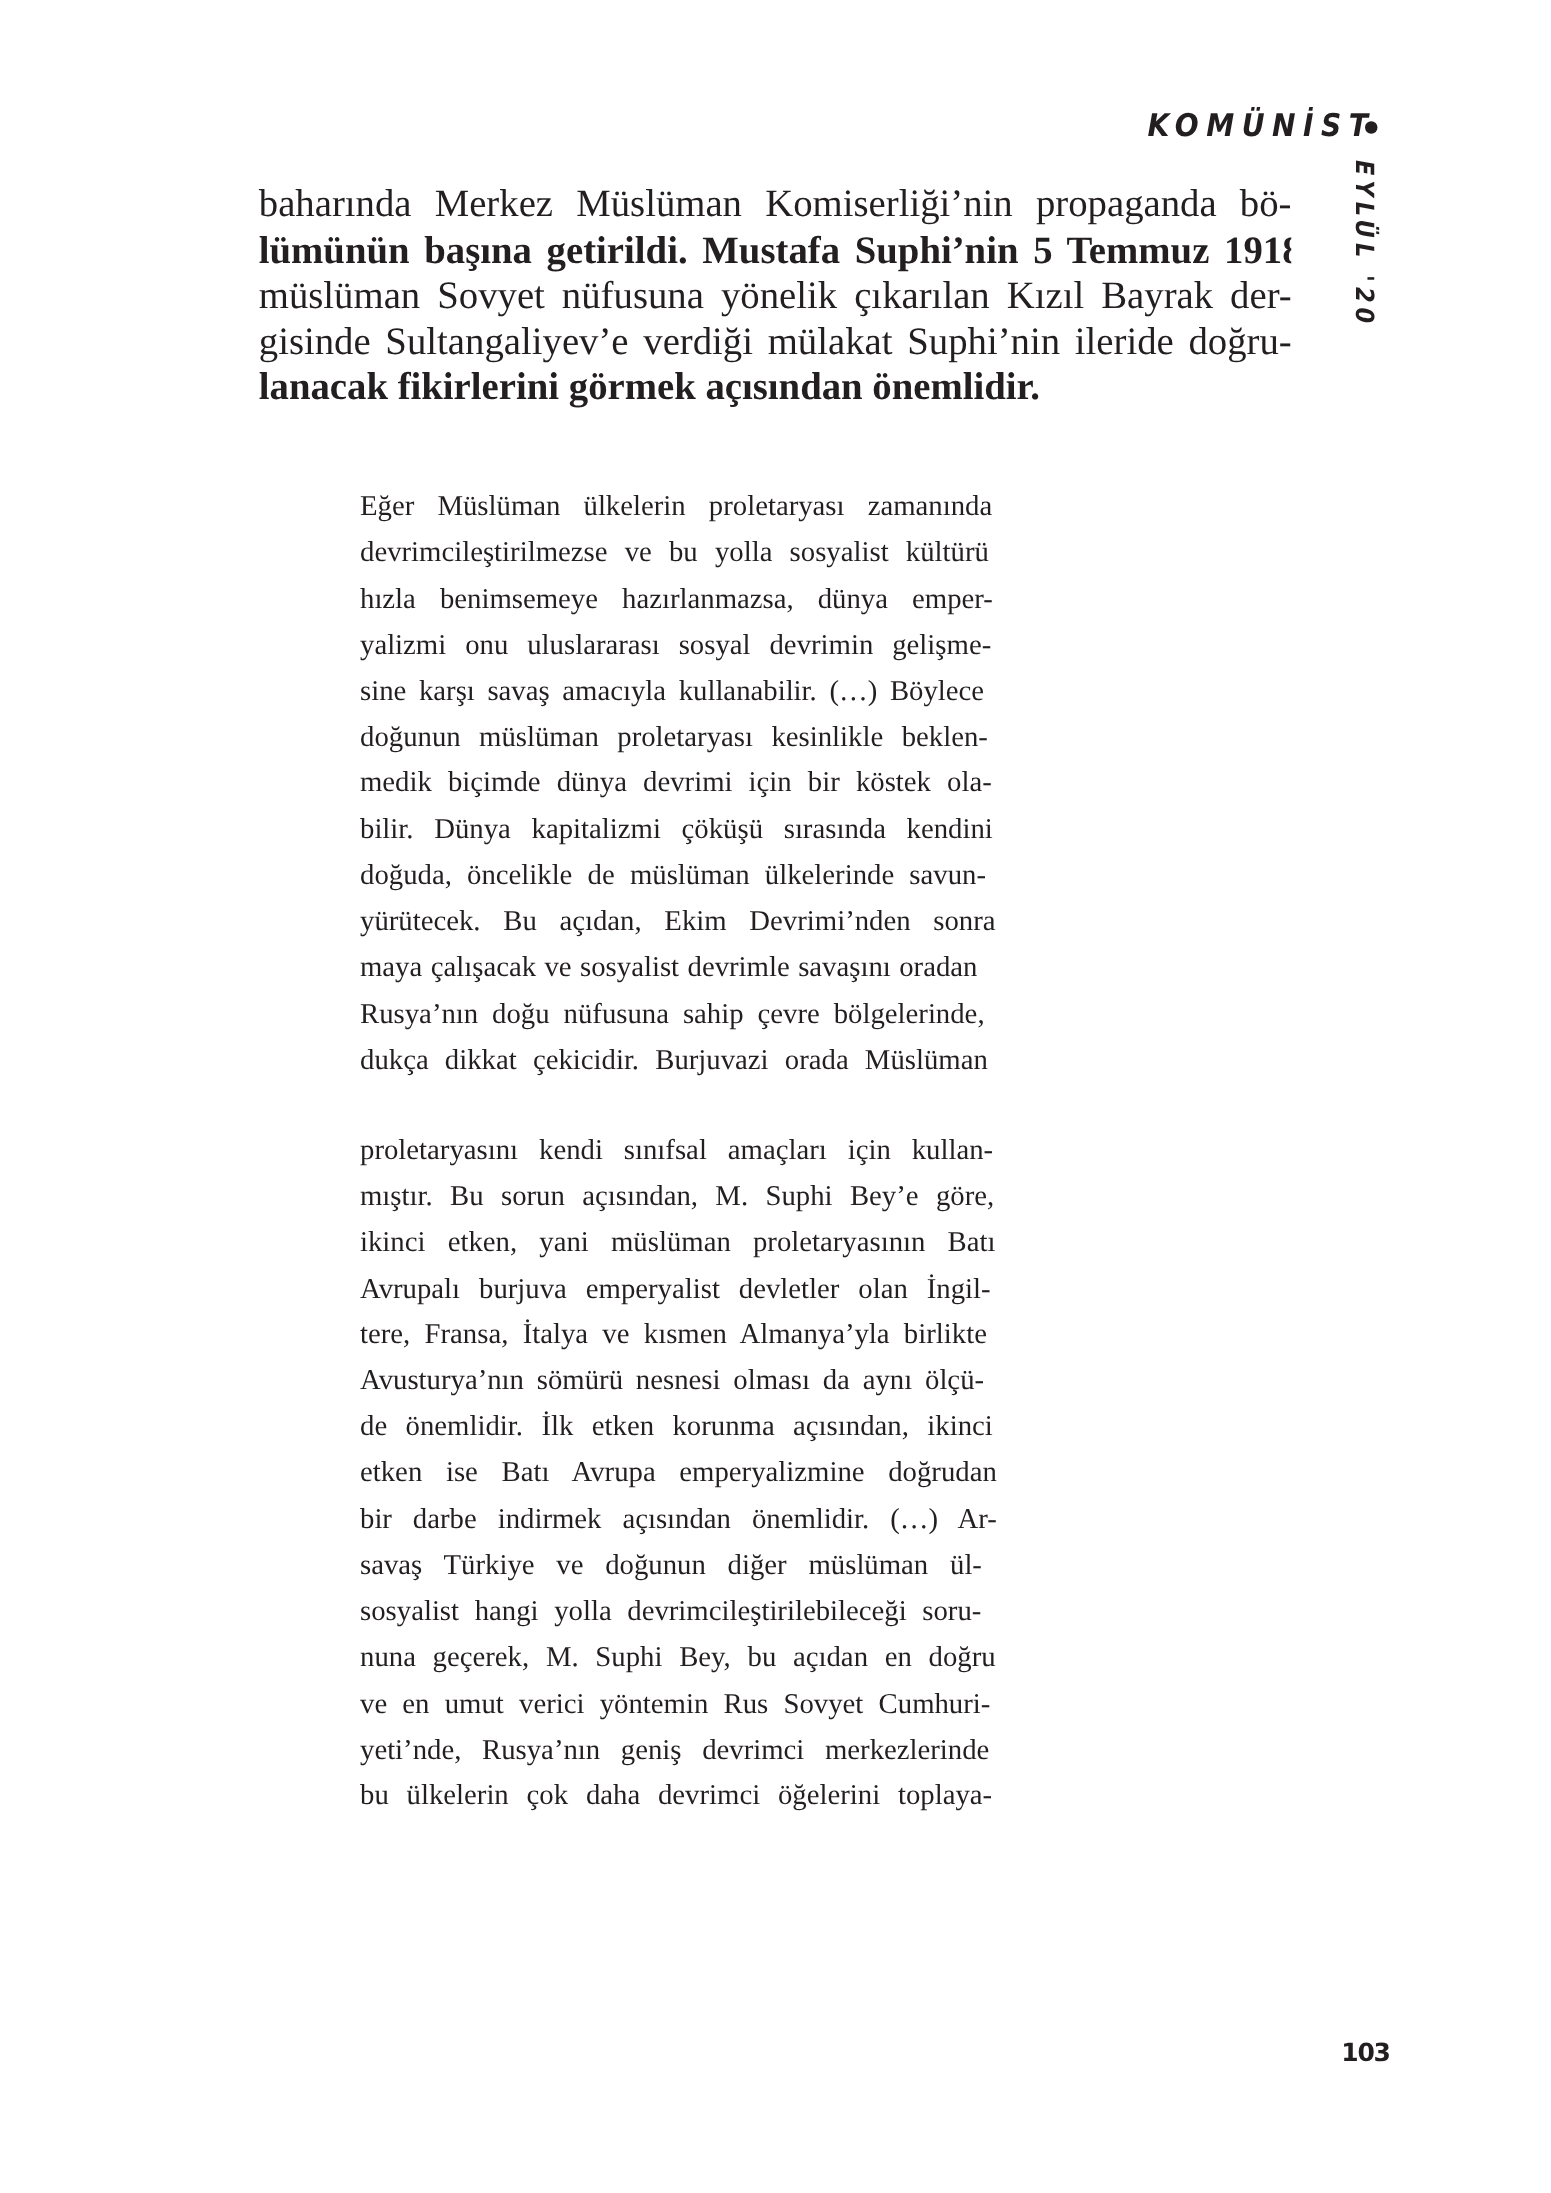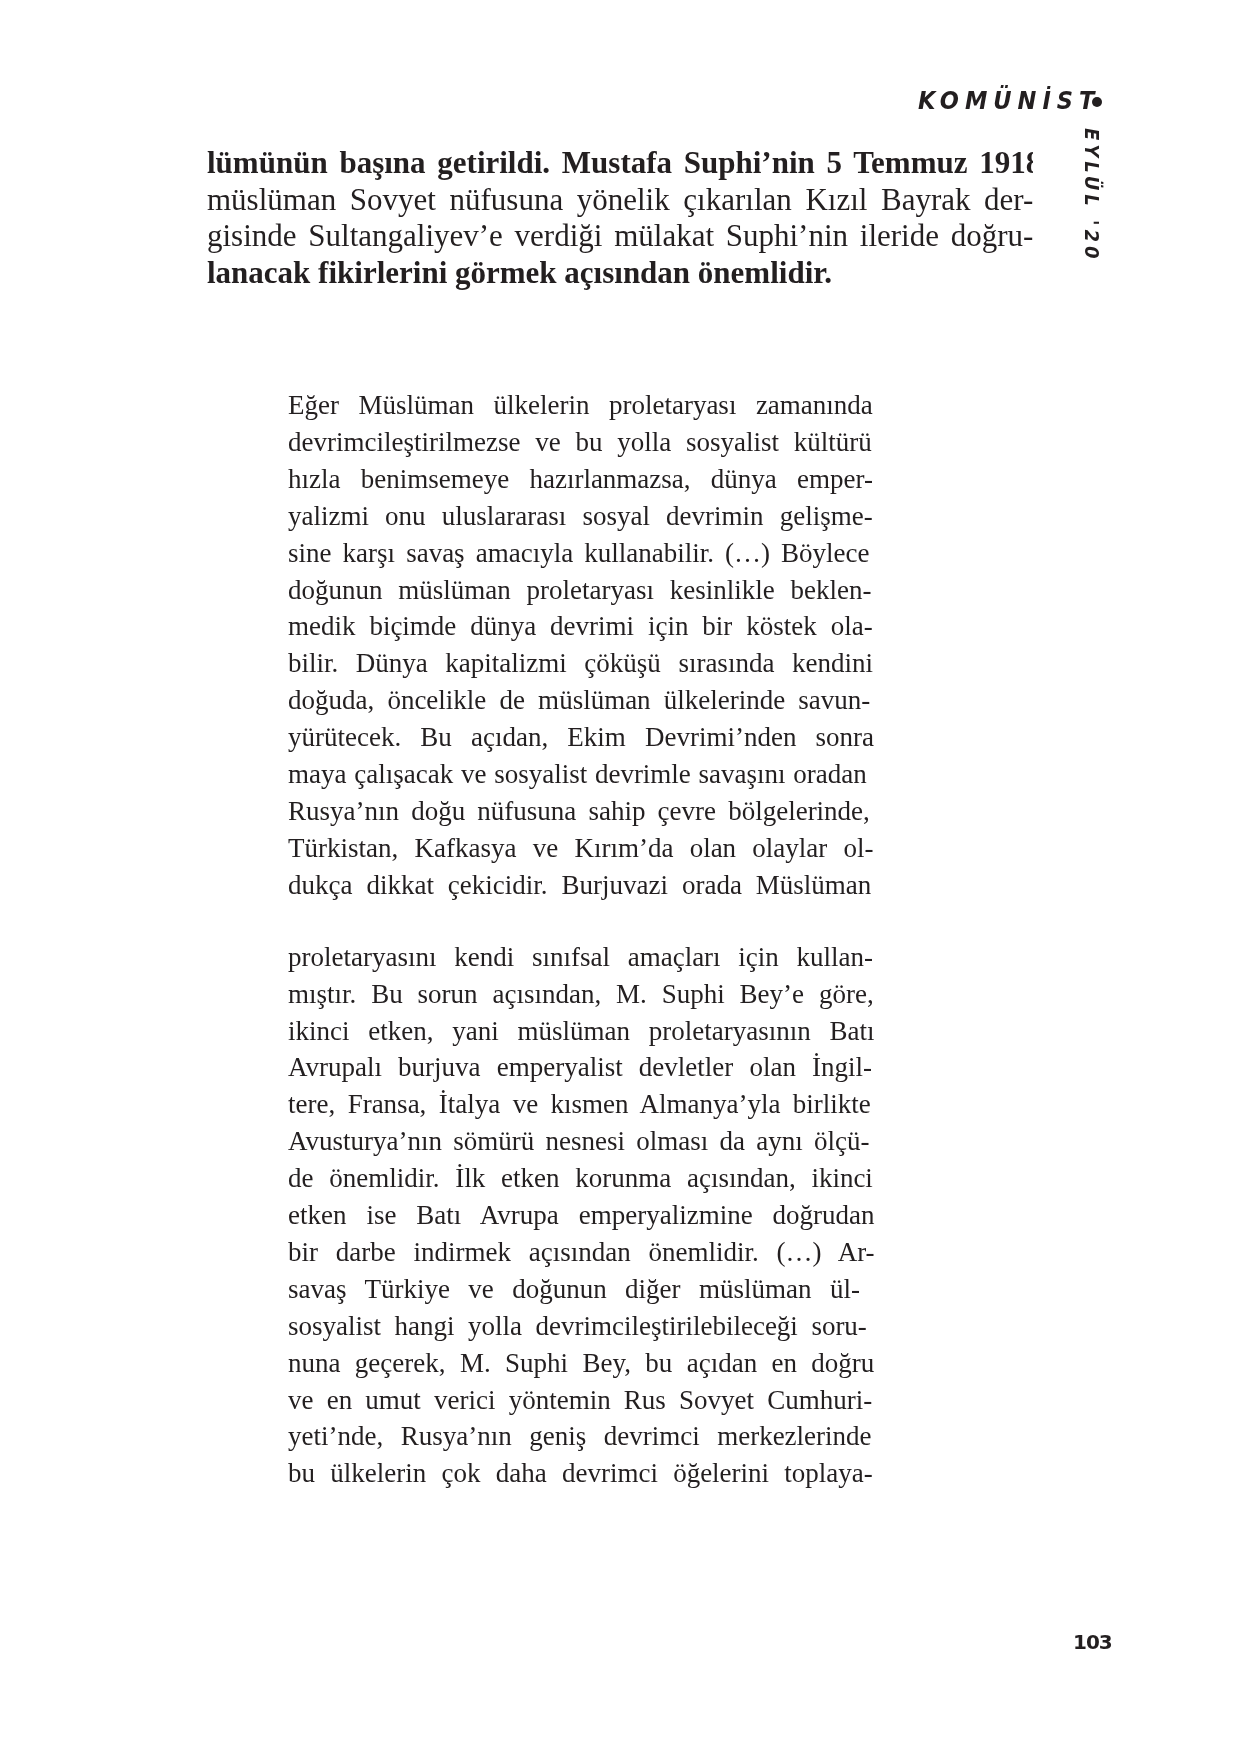--- a/index.html
+++ b/index.html
@@ -24,57 +24,57 @@
   .body-para {
     position: absolute; left: 207px; top: 145px; width: 826px;
     font-family: "Liberation Serif", "DejaVu Serif", serif;
     font-size: 31px; line-height: 36.5px; text-align: justify;
   }
   .body-para .ln, .quote .ln { display: block; text-align: justify; text-align-last: justify; white-space: nowrap; }
   .body-para .ln.last, .quote .ln.last { text-align-last: left; font-weight: bold; }
   .quote {
     position: absolute; left: 288px; top: 387px; width: 664px;
     font-family: "Liberation Serif", "DejaVu Serif", serif;
-    font-size: 27px; line-height: 36.9px;
+    font-size: 23px; line-height: 36.9px;
   }
   .ln { overflow: hidden; }
   .page-number {
     position: absolute; left: 1073px; top: 1630px;
     font-family: "DejaVu Sans", sans-serif; font-weight: bold; font-size: 20px;
     color: #231f20; letter-spacing: -1px;
   }
 </style>
 </head>
 <body>
 
 <div class="header-title">KOMÜNİST</div>
 <div class="header-dot"></div>
 <div class="header-side">EYLÜL '20</div>
 
 <div class="body-para">
+  <span class="ln" style="display: block; word-spacing: 10.8px; text-align-last: left; text-align: left;">baharında Merkez Müslüman Komiserliği’nin propaganda bö-</span>
   <span class="ln" style="display: block; word-spacing: 4px; text-align-last: left; text-align: left; font-weight: bold;">lümünün başına getirildi. Mustafa Suphi’nin 5 Temmuz 1918’de</span>
   <span class="ln" style="display: block; word-spacing: 5.85714px; text-align-last: left; text-align: left;">müslüman Sovyet nüfusuna yönelik çıkarılan Kızıl Bayrak der-</span>
   <span class="ln" style="display: block; word-spacing: 4px; text-align-last: left; text-align: left;">gisinde Sultangaliyev’e verdiği mülakat Suphi’nin ileride doğru-</span>
   <span class="ln last">lanacak fikirlerini görmek açısından önemlidir.</span>
 </div>
 
 <div class="quote">
   <span class="ln" style="display: block; word-spacing: 12.75px; text-align-last: left; text-align: left;">Eğer Müslüman ülkelerin proletaryası zamanında</span>
   <span class="ln" style="display: block; word-spacing: 8px; text-align-last: left; text-align: left;">devrimcileştirilmezse ve bu yolla sosyalist kültürü</span>
   <span class="ln" style="display: block; word-spacing: 13.5px; text-align-last: left; text-align: left;">hızla benimsemeye hazırlanmazsa, dünya emper-</span>
   <span class="ln" style="display: block; word-spacing: 9.4px; text-align-last: left; text-align: left;">yalizmi onu uluslararası sosyal devrimin gelişme-</span>
   <span class="ln" style="display: block; word-spacing: 4.33333px; text-align-last: left; text-align: left;">sine karşı savaş amacıyla kullanabilir. (…) Böylece</span>
   <span class="ln" style="display: block; word-spacing: 9px; text-align-last: left; text-align: left;">doğunun müslüman proletaryası kesinlikle beklen-</span>
   <span class="ln" style="display: block; word-spacing: 7.14286px; text-align-last: left; text-align: left;">medik biçimde dünya devrimi için bir köstek ola-</span>
   <span class="ln" style="display: block; word-spacing: 10.8px; text-align-last: left; text-align: left;">bilir. Dünya kapitalizmi çöküşü sırasında kendini</span>
   <span class="ln" style="display: block; word-spacing: 6.4px; text-align-last: left; text-align: left;">doğuda, öncelikle de müslüman ülkelerinde savun-</span>
   <span class="ln" style="display: block; word-spacing: 12.4px; text-align-last: left; text-align: left;">yürütecek. Bu açıdan, Ekim Devrimi’nden sonra</span>
   <span class="ln" style="display: block; word-spacing: 1px; text-align-last: left; text-align: left;">maya çalışacak ve sosyalist devrimle savaşını oradan</span>
   <span class="ln" style="display: block; word-spacing: 5.4px; text-align-last: left; text-align: left;">Rusya’nın doğu nüfusuna sahip çevre bölgelerinde,</span>
-  <span class="ln" style="display: block; word-spacing: 9.5px; text-align-last: left; text-align: left;">Türkistan, Kafkasya ve Kırım’da olan olaylar ol-</span>
   <span class="ln" style="display: block; word-spacing: 7.2px; text-align-last: left; text-align: left;">dukça dikkat çekicidir. Burjuvazi orada Müslüman</span>
   <span class="ln" style="display: block; word-spacing: 11px; text-align-last: left; text-align: left; margin-top: 35px;">proletaryasını kendi sınıfsal amaçları için kullan-</span>
   <span class="ln" style="display: block; word-spacing: 8.14286px; text-align-last: left; text-align: left;">mıştır. Bu sorun açısından, M. Suphi Bey’e göre,</span>
   <span class="ln" style="display: block; word-spacing: 12px; text-align-last: left; text-align: left;">ikinci etken, yani müslüman proletaryasının Batı</span>
   <span class="ln" style="display: block; word-spacing: 9.4px; text-align-last: left; text-align: left;">Avrupalı burjuva emperyalist devletler olan İngil-</span>
   <span class="ln" style="display: block; word-spacing: 5.66667px; text-align-last: left; text-align: left;">tere, Fransa, İtalya ve kısmen Almanya’yla birlikte</span>
   <span class="ln" style="display: block; word-spacing: 4.5px; text-align-last: left; text-align: left;">Avusturya’nın sömürü nesnesi olması da aynı ölçü-</span>
   <span class="ln" style="display: block; word-spacing: 9px; text-align-last: left; text-align: left;">de önemlidir. İlk etken korunma açısından, ikinci</span>
   <span class="ln" style="display: block; word-spacing: 13.2px; text-align-last: left; text-align: left;">etken ise Batı Avrupa emperyalizmine doğrudan</span>
   <span class="ln" style="display: block; word-spacing: 11px; text-align-last: left; text-align: left;">bir darbe indirmek açısından önemlidir. (…) Ar-</span>

